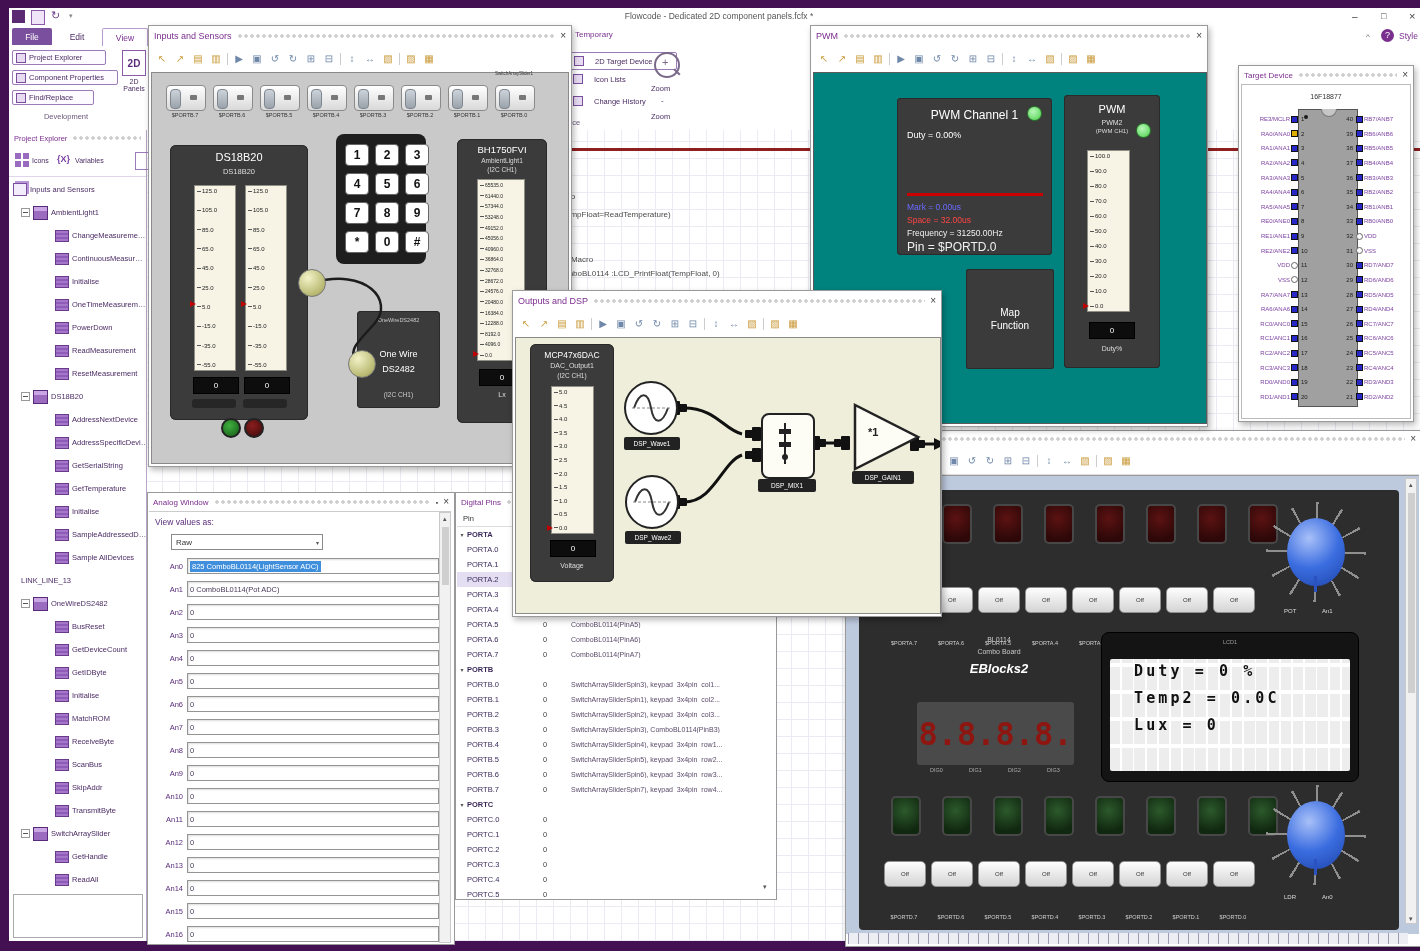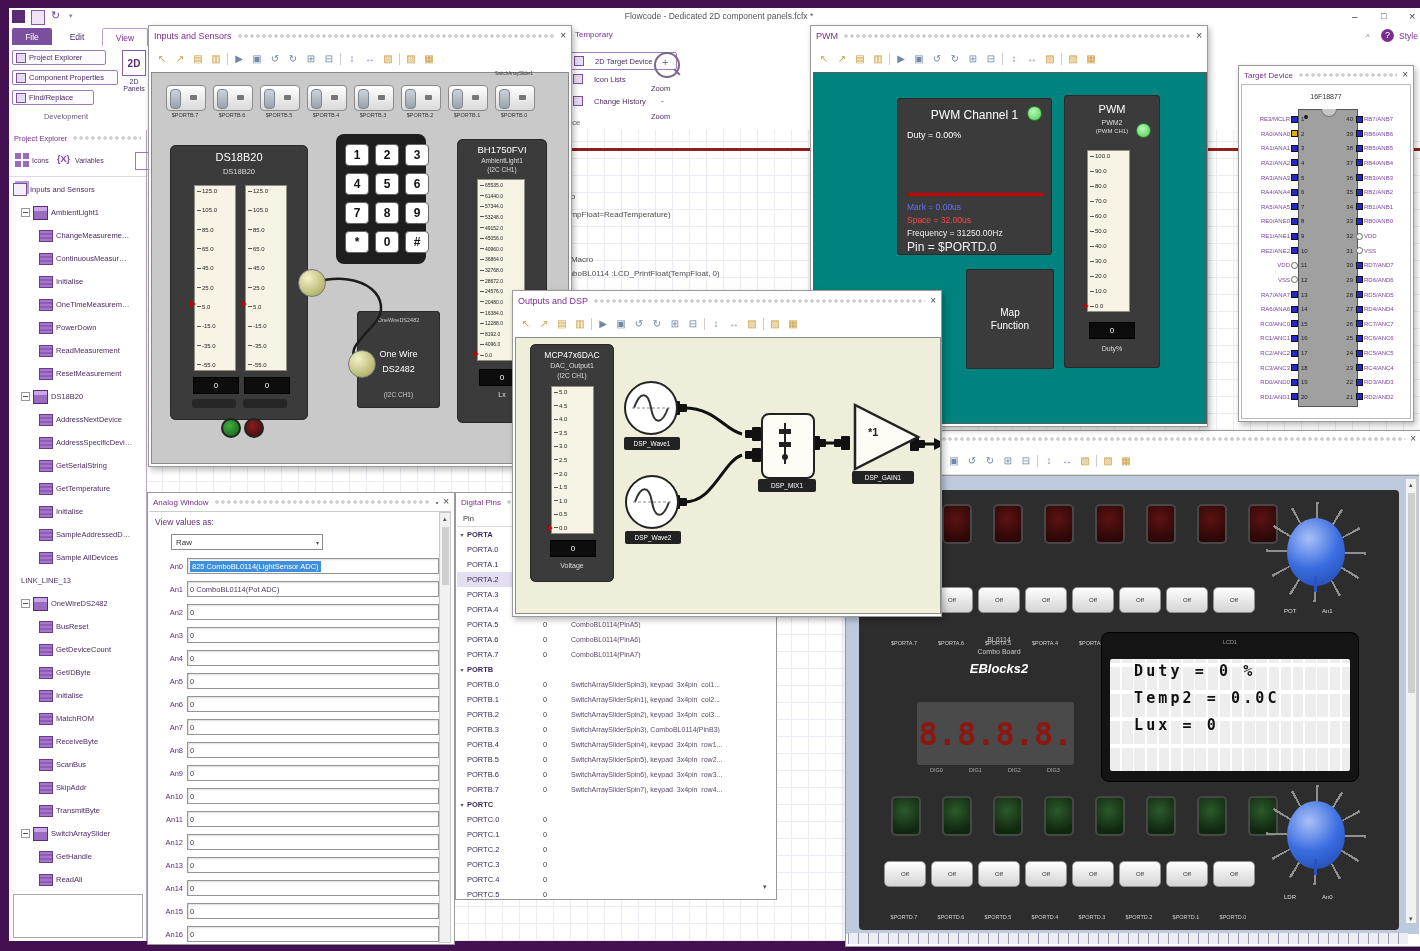--- a/index.html
+++ b/index.html
@@ -28,21 +28,21 @@
   
   .titem{display:flex;align-items:center;height:23px;gap:3px;overflow:hidden;cursor:default;}
   .titem .tlabel{font-size:7.5px;color:#4a2b63;white-space:nowrap;}
   .titem .exp{display:none;width:7px;height:7px;border:1px solid #999;background:#fff;position:relative;flex:none;}
   .titem .exp::after{content:"";position:absolute;left:1px;right:1px;top:3px;height:1px;background:#555;}
   .titem.comp .exp{display:block;}
   .titem .ticon{flex:none;}
   .titem.root .ticon{width:12px;height:11px;border:1px solid #7b4fa0;background:#f3ecfa;box-shadow:2px -2px 0 #b897d6;}
   .titem.comp .ticon{width:13px;height:12px;border:1px solid #5a2a7a;background:linear-gradient(#c9a6e4 0 4px,#9b6bbf 4px);}
   .titem.macro .ticon{width:12px;height:10px;border:1px solid #6a3a8a;background:repeating-linear-gradient(0deg,#a477c8 0 2px,#8e5cb8 2px 4px);}
-  .titem.d0{padding-left:4px;} .titem.d1{padding-left:12px;} .titem.d2{padding-left:30px;}
+  .titem.d0{padding-left:4px;} .titem.d1{padding-left:12px;} .titem.d2{padding-left:46px;}
   
   .comp-dark{position:absolute;background:#3b3b3b;border-radius:6px;color:#fff;box-shadow:inset 0 0 0 1px #2a2a2a;}
   .ct{position:absolute;left:0;right:0;text-align:center;white-space:nowrap;}
   .scale{position:absolute;background:#f7f4e6;border:1px solid #8f8f85;box-sizing:border-box;display:flex;flex-direction:column;justify-content:space-between;padding:2px 1px 2px 2px;}
   .tk{display:flex;align-items:center;gap:1px;font-size:6px;line-height:6px;color:#222;white-space:nowrap;}
   .tk::before{content:"";width:4px;height:1px;background:#555;flex:none;}
   .marker{position:absolute;width:0;height:0;border-top:3.5px solid transparent;border-bottom:3.5px solid transparent;border-left:6px solid #c00000;}
   .vbox{position:absolute;background:#0d0d0d;border:1px solid #000;color:#fff;font-size:8px;display:flex;align-items:center;justify-content:center;}
   
   .sw{position:absolute;width:38px;height:24px;background:linear-gradient(#fff,#d9d9d9);border:1px solid #8a8a8a;border-radius:4px;}

